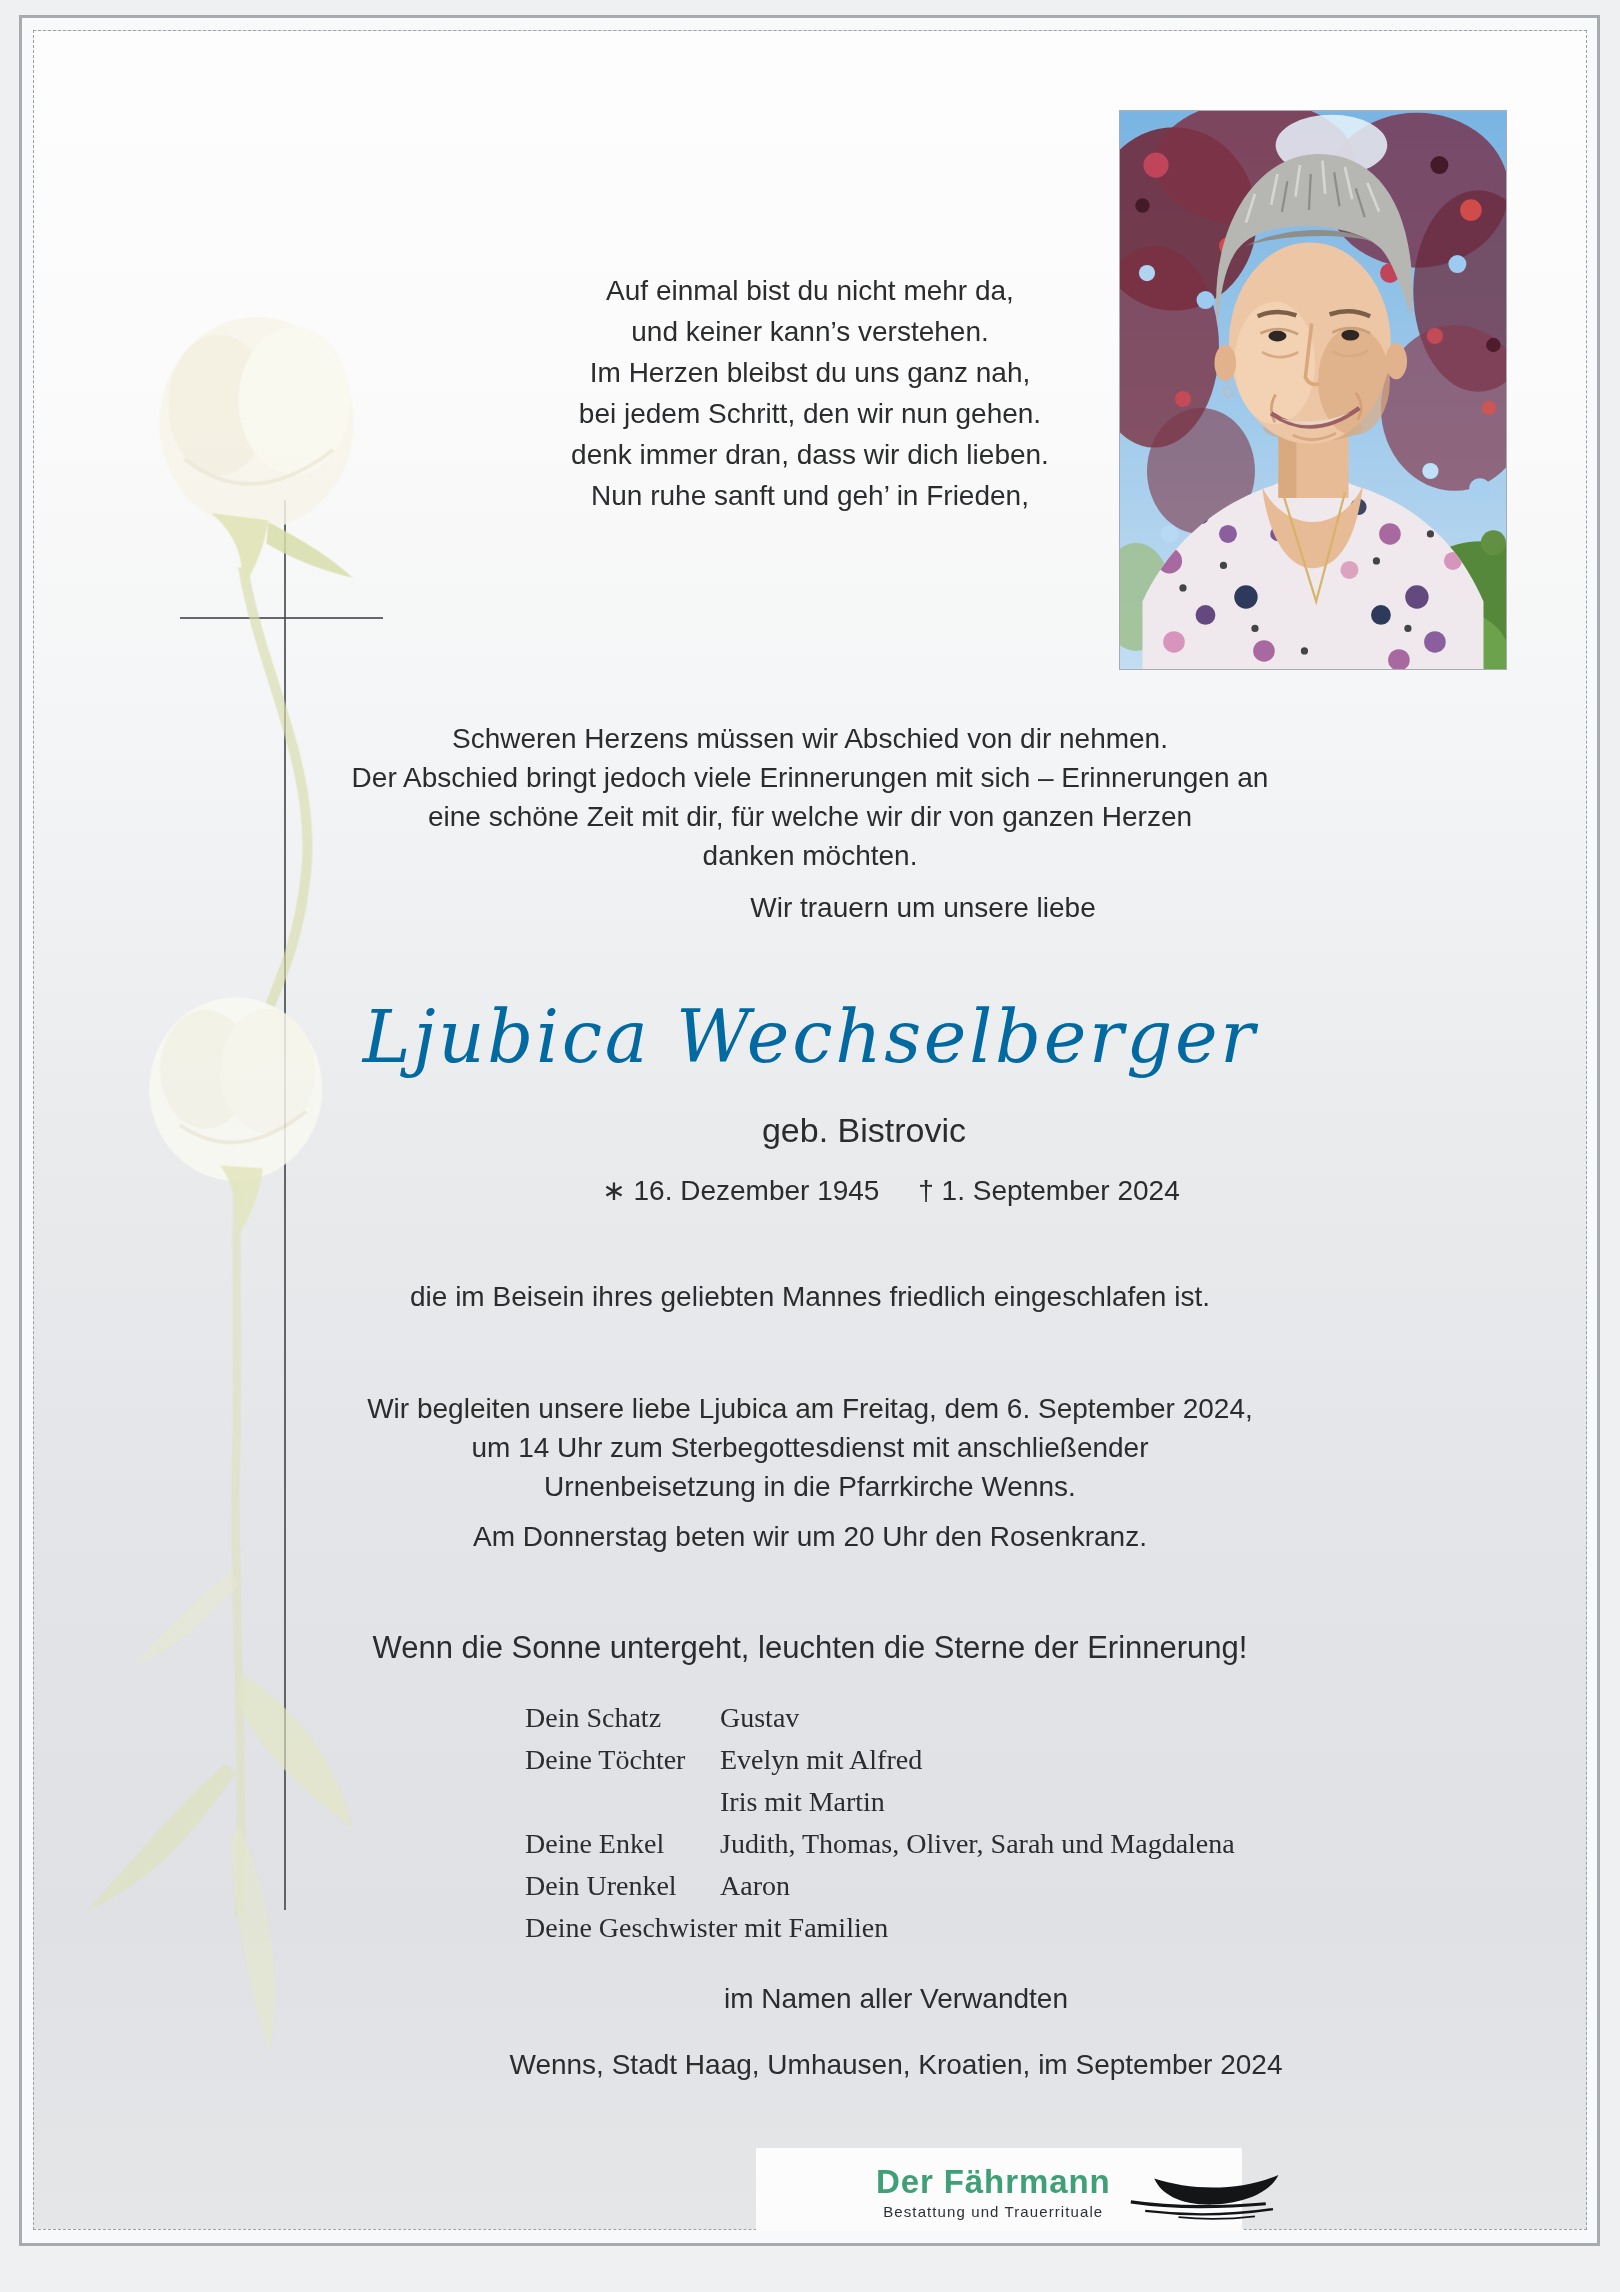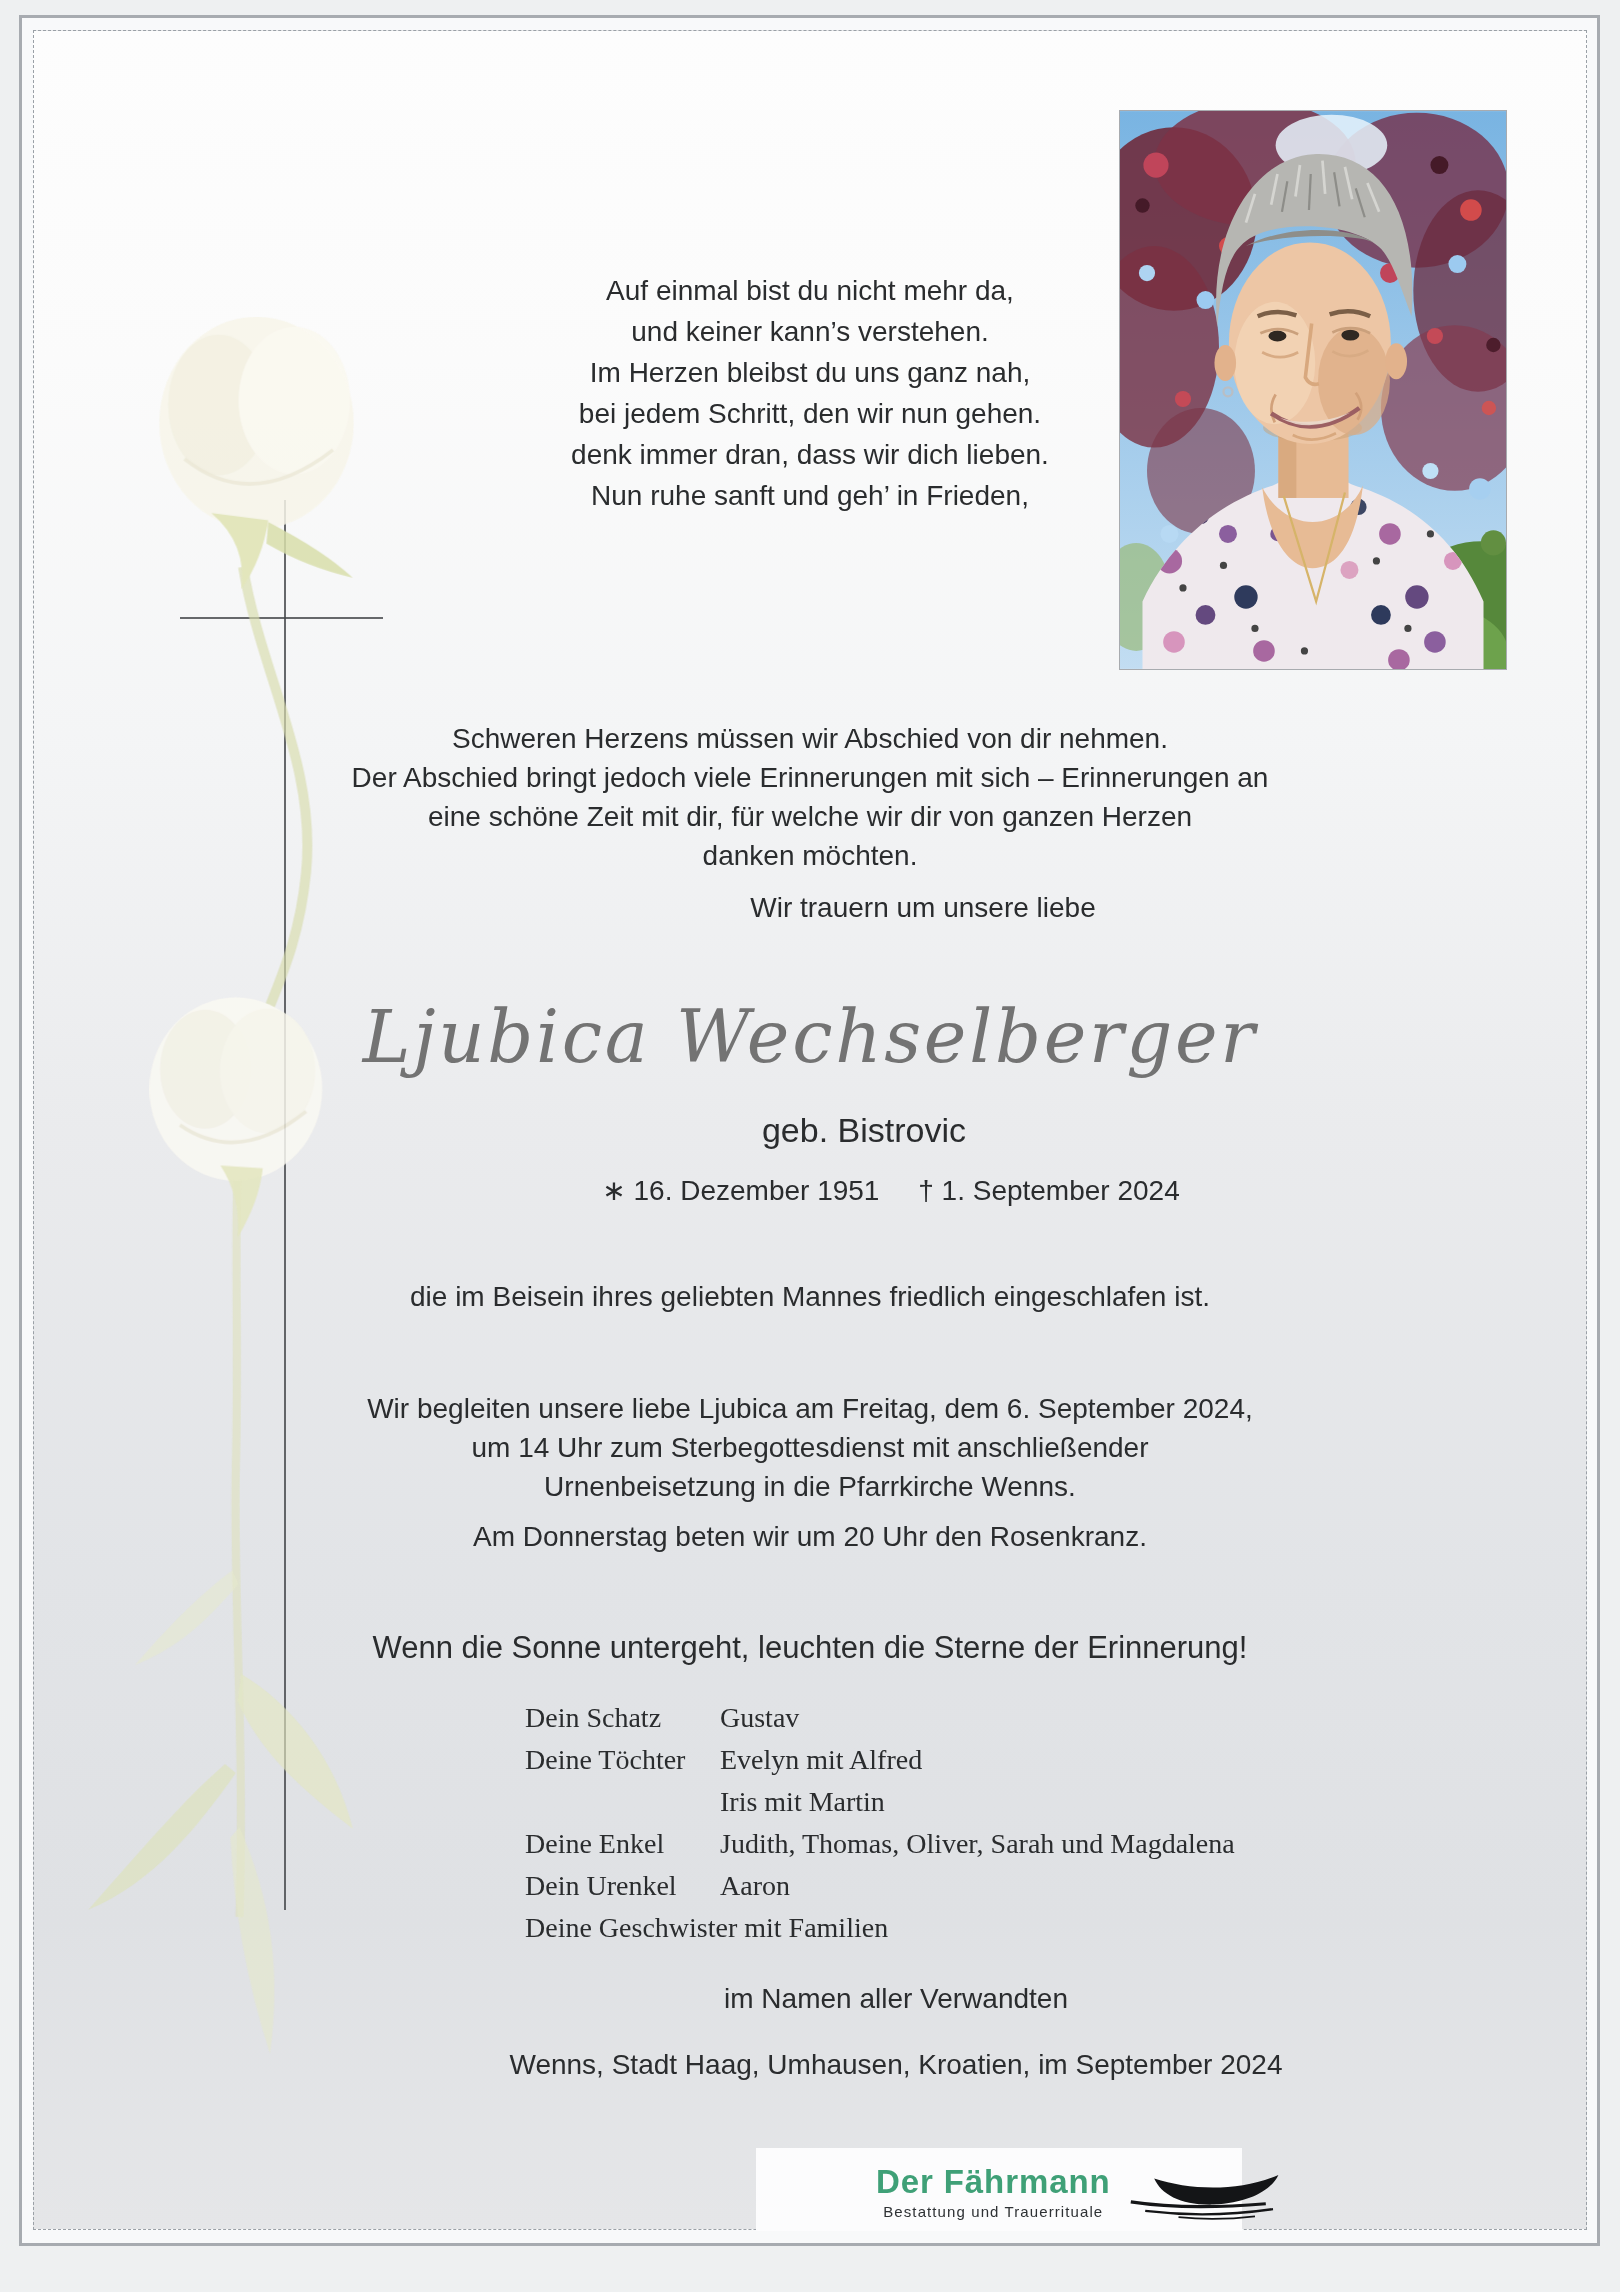--- a/index.html
+++ b/index.html
@@ -14,21 +14,21 @@
                    #eaebed 50%,#e2e4e7 70%,#dfe1e4 86%,#e5e6e8 100%);}
   .logo-plate{position:absolute;left:756px;top:2148px;width:486px;height:83px;background:#fcfcfd;}
 
   
   .t{position:absolute;left:306px;width:1008px;text-align:center;
      font-size:28px;line-height:41px;}
   .poem{top:270px;}
   .intro{top:719px;line-height:39px;}
   .mourn{top:887px;transform:translateX(113px);}
   .name{top:965px;font-family:"DejaVu Serif",serif;font-style:italic;font-weight:400;
-        font-size:72px;line-height:144px;letter-spacing:2.7px;color:#737373;}
+        font-size:72px;line-height:144px;letter-spacing:2.7px;color:#0369a1;}
   .maiden{top:1110px;font-size:34px;transform:translateX(54px);}
   .dates{top:1170px;transform:translateX(81px);}
   .dates .death{margin-left:31px;}
   .passing{top:1276px;}
   .funeral{top:1389px;line-height:39px;}
   .rosary{top:1516px;}
   .motto{top:1627px;font-size:31px;}
   .closing{top:1978px;transform:translateX(86px);}
   .places{top:2044px;transform:translateX(86px);}
 
@@ -223,21 +223,21 @@
     <div>Der Abschied bringt jedoch viele Erinnerungen mit sich – Erinnerungen an</div>
     <div>eine schöne Zeit mit dir, für welche wir dir von ganzen Herzen</div>
     <div>danken möchten.</div>
   </div>
 
   <div class="t mourn">Wir trauern um unsere liebe</div>
   <div class="t name">Ljubica Wechselberger</div>
   <div class="t maiden">geb. Bistrovic</div>
 
   <div class="t dates">
-    <span class="birth">∗ 16. Dezember 1951</span>
+    <span class="birth">∗ 16. Dezember 1945</span>
     <span class="death">† 1. September 2024</span>
   </div>
 
   <div class="t passing">die im Beisein ihres geliebten Mannes friedlich eingeschlafen ist.</div>
 
   <div class="t funeral">
     <div>Wir begleiten unsere liebe Ljubica am Freitag, dem 6. September 2024,</div>
     <div>um 14 Uhr zum Sterbegottesdienst mit anschließender</div>
     <div>Urnenbeisetzung in die Pfarrkirche Wenns.</div>
   </div>

